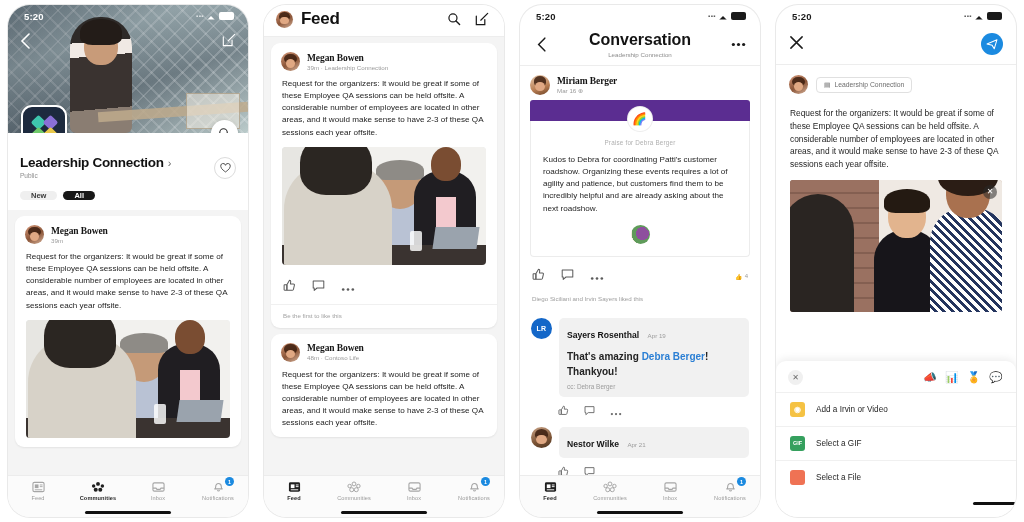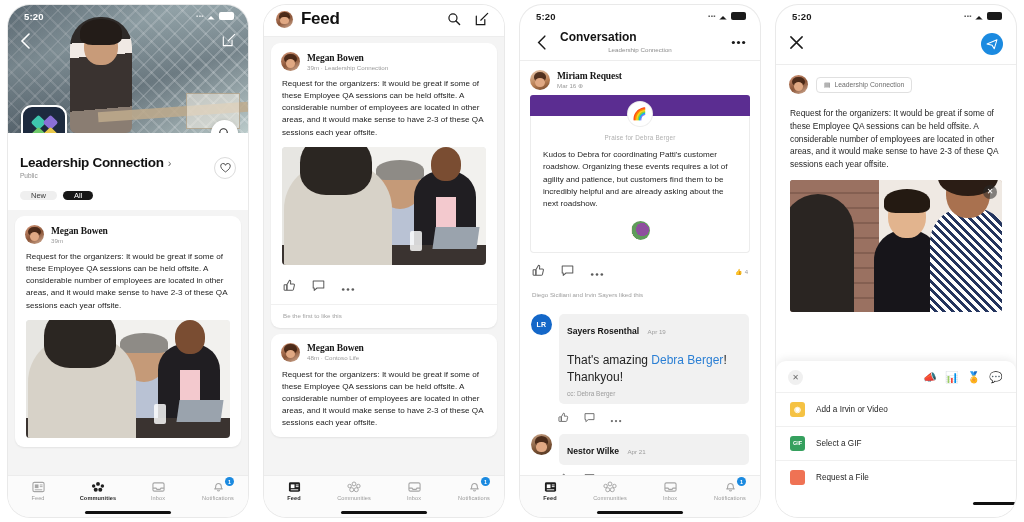--- a/index.html
+++ b/index.html
@@ -177,21 +177,21 @@
   }
   .grouphead .gname { font-size: 13.5px; font-weight: bold; color:#111; letter-spacing:-.3px; }
   .grouphead .gchev { font-size: 11px; color:#6a6a6a; margin-left: 4px; }
   .grouphead .gpub { font-size: 6.5px; color:#8e8e8e; margin-top: 2px; }
   .heartbtn {
     width: 22px; height: 22px; border-radius: 50%; border: 1px solid #dcdcdc;
     display:flex;align-items:center;justify-content:center; color:#3a3a3a; margin-top:2px;
   }
   .chiprow { background:#fff; padding: 4px 12px 10px 12px; display:flex; gap:6px; }
   .chip {
-    padding: 0 11px; border-radius: 10px; font-size: 7.5px; font-weight: normal;
+    padding: 0 11px; border-radius: 10px; font-size: 7.5px; font-weight: bold;
     background:#efefef; color:#3a3a3a;
   }
   .chip.on { background:#181818; color:#fff; }
 
   .card {
     background:#fff; border-radius: 9px; margin: 6px 7px;
     box-shadow: 0 1px 2px rgba(0,0,0,.07);
     overflow: hidden;
   }
   .post-head { display:flex; align-items:center; gap:7px; padding: 9px 10px 5px 10px; }
@@ -250,21 +250,21 @@
     background:#9aa3ad; transform: skewX(-8deg);
   }
   .post-img .glass {
     position:absolute; left:128px; bottom:14px; width:12px; height:20px;
     background: rgba(255,255,255,.82); border-radius: 2px;
   }
   .actionrow { display:flex; align-items:center; gap:16px; padding: 4px 12px 8px 12px; color:#5b5b5b; }
   .likeline { font-size: 6.2px; color:#a2a2a2; padding: 0 12px 9px 12px; border-top:1px solid #f0f0f0; padding-top:7px; }
 
   
-  .convtitle { font-size: 12px; font-weight: bold; color:#131313; line-height:1.1;}
+  .convtitle { font-size: 16px; font-weight: bold; color:#131313; text-align:center; line-height:1.1;}
   .convsub { font-size: 6.2px; color:#8c8c8c; text-align:center; margin-top:2px; }
   .praise-wrap { background:#fff; padding: 0 10px 6px 10px; }
   .praise-band {
     height: 21px; position: relative; border-radius: 3px 3px 0 0;
   }
   .praise-badge {
     position:absolute; left:50%; top:7px; transform: translateX(-50%);
     width: 24px; height:24px; border-radius:50%; background:#fff;
     display:flex; align-items:center; justify-content:center; font-size: 12px;
     box-shadow: 0 0 0 1px #eee;
@@ -280,21 +280,21 @@
     background: radial-gradient(circle at 60% 45%, #8e4f9e 0 42%, #5f9b5a 42% 70%, #efe6d8 70%);
   }
   .reactcount { margin-left:auto; font-size:6px; color:#9c9c9c; display:flex; align-items:center; gap:2px;}
   .likedby { font-size:6.2px; color:#9d9d9d; padding: 2px 12px 9px 12px; background:#fff;}
   .comment { display:flex; gap:7px; padding: 7px 11px 0 11px; background:#fff; }
   .bubble {
     background:#f1f1f1; border-radius: 5px; padding: 6px 8px 7px 8px; flex:1 1 auto;
   }
   .cname { font-size: 8.6px; font-weight:bold; color:#141414; display:inline; }
   .cdate { font-size: 6.2px; color:#9c9c9c; margin-left:4px; }
-  .ctext { font-size: 12px; line-height:1.45; color:#232323; margin-top:14px; }
+  .ctext { font-size: 10px; line-height:1.45; color:#232323; margin-top:8px;font-weight:bold; }
   .ctext .mention { color:#2b7fd4; }
   .ccc { font-size: 6.4px; color:#9c9c9c; margin-top:4px; }
   .cactions { display:flex; gap:15px; padding: 5px 0 0 38px; color:#6a6a6a; background:#fff;}
 
   
   .composer-head {
     display:flex; align-items:center; justify-content:space-between;
     padding: 6px 13px 9px 13px; border-bottom:1px solid #ededed; background:#fff;
   }
   .send-btn {
@@ -661,21 +661,21 @@
               <circle cx="8" cy="2.5" r="1.7" fill="currentColor"></circle>
               <circle cx="13.5" cy="2.5" r="1.7" fill="currentColor"></circle>
             </svg>
         </div>
       </div>
 
       <div class="body" style="background:#fff; overflow:hidden">
         <div class="post-head">
           <div class="avatar miriam" style="width:20px;height:20px"></div>
           <div>
-            <div class="post-name">Miriam Request</div>
+            <div class="post-name">Miriam Berger</div>
             <div class="post-meta">
               <span>Mar 16</span>
               <span> ⊕</span>
             </div>
           </div>
         </div>
 
         <div class="praise-wrap">
           <div class="praise-band" style="background:#5b2d91">
             <div class="praise-badge">🌈</div>
@@ -879,21 +879,21 @@
           <div class="sheet-item">
             <span class="sq photo">◉</span>
             <span class="silabel">Add a Irvin or Video</span>
           </div>
           <div class="sheet-item">
             <span class="sq gif">GIF</span>
             <span class="silabel">Select a GIF</span>
           </div>
           <div class="sheet-item">
             <span class="sq file"></span>
-            <span class="silabel">Request a File</span>
+            <span class="silabel">Select a File</span>
           </div>
           <div class="homebar" style="position:relative;bottom:auto;margin:8px auto 0 auto;transform:none"></div>
         </div>
       </div>
     </div>
   </div>
 
 </div>
 
 </body></html>

